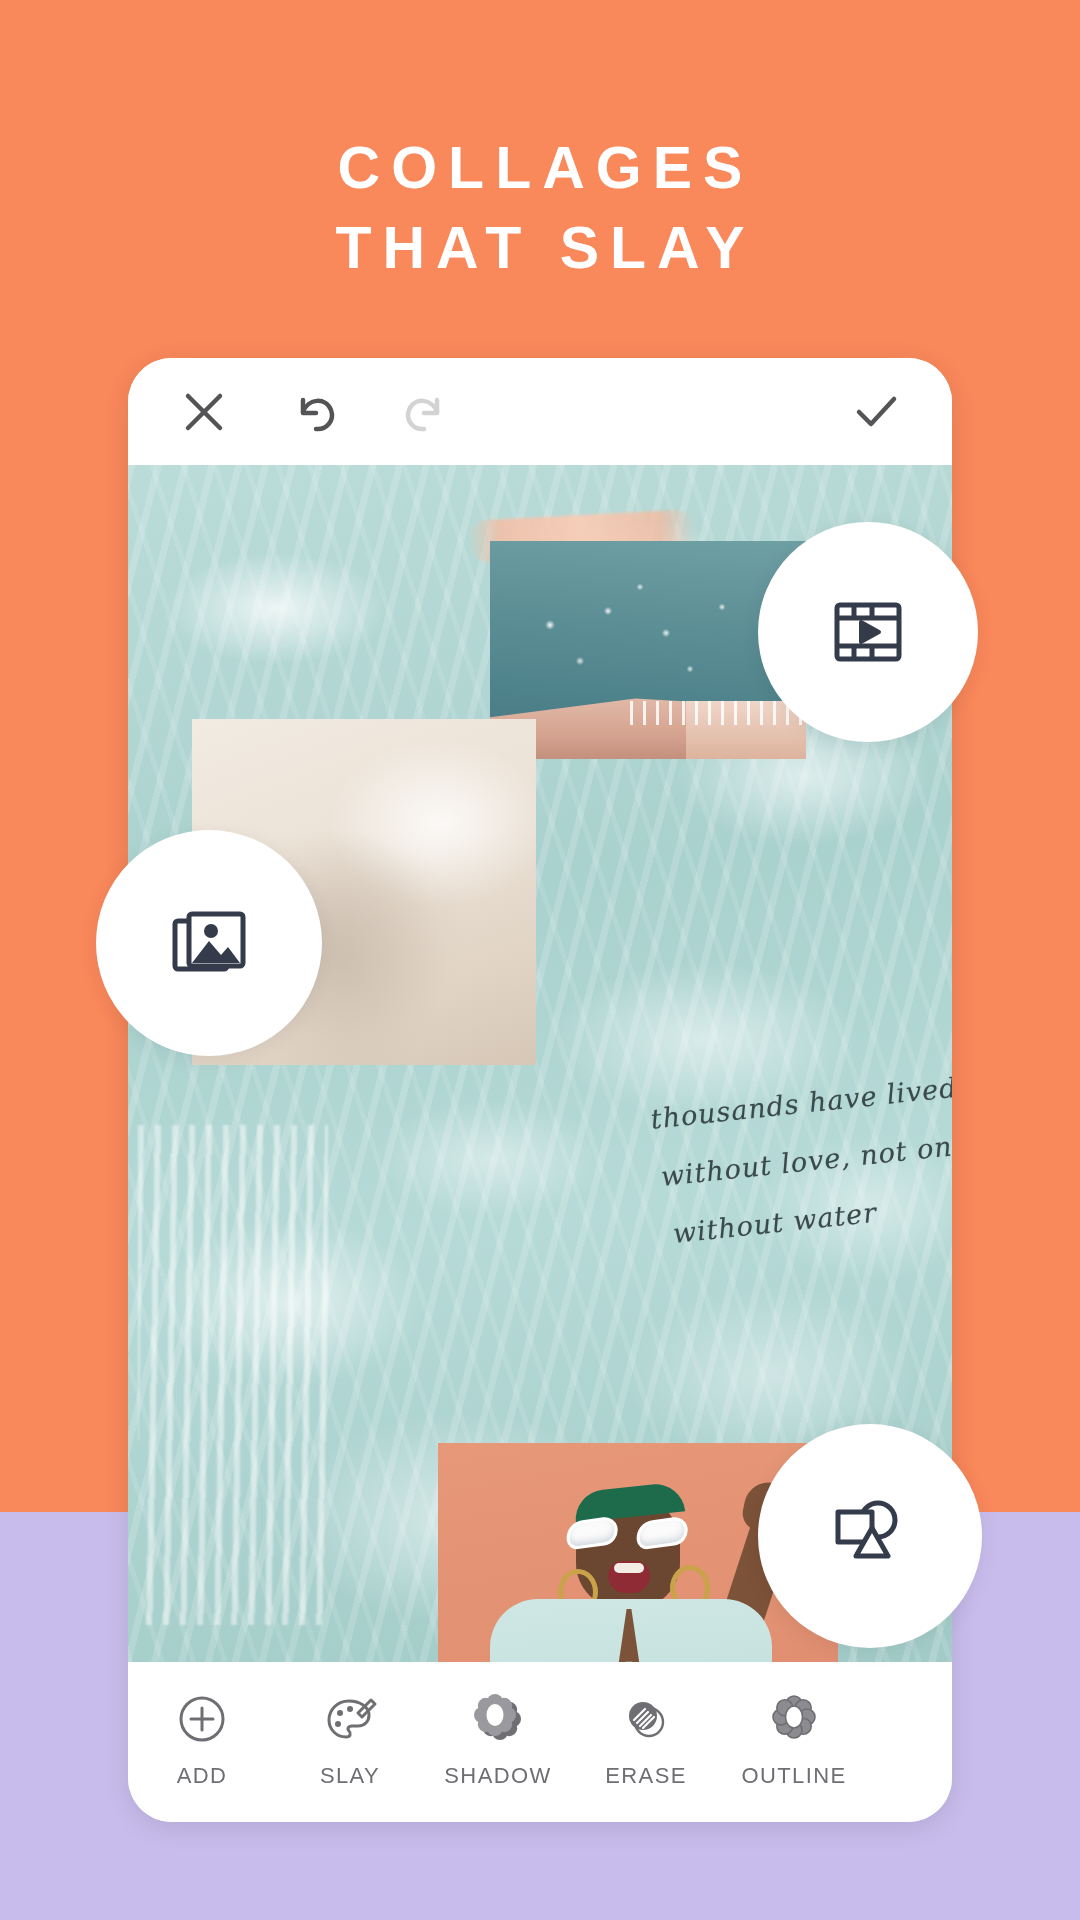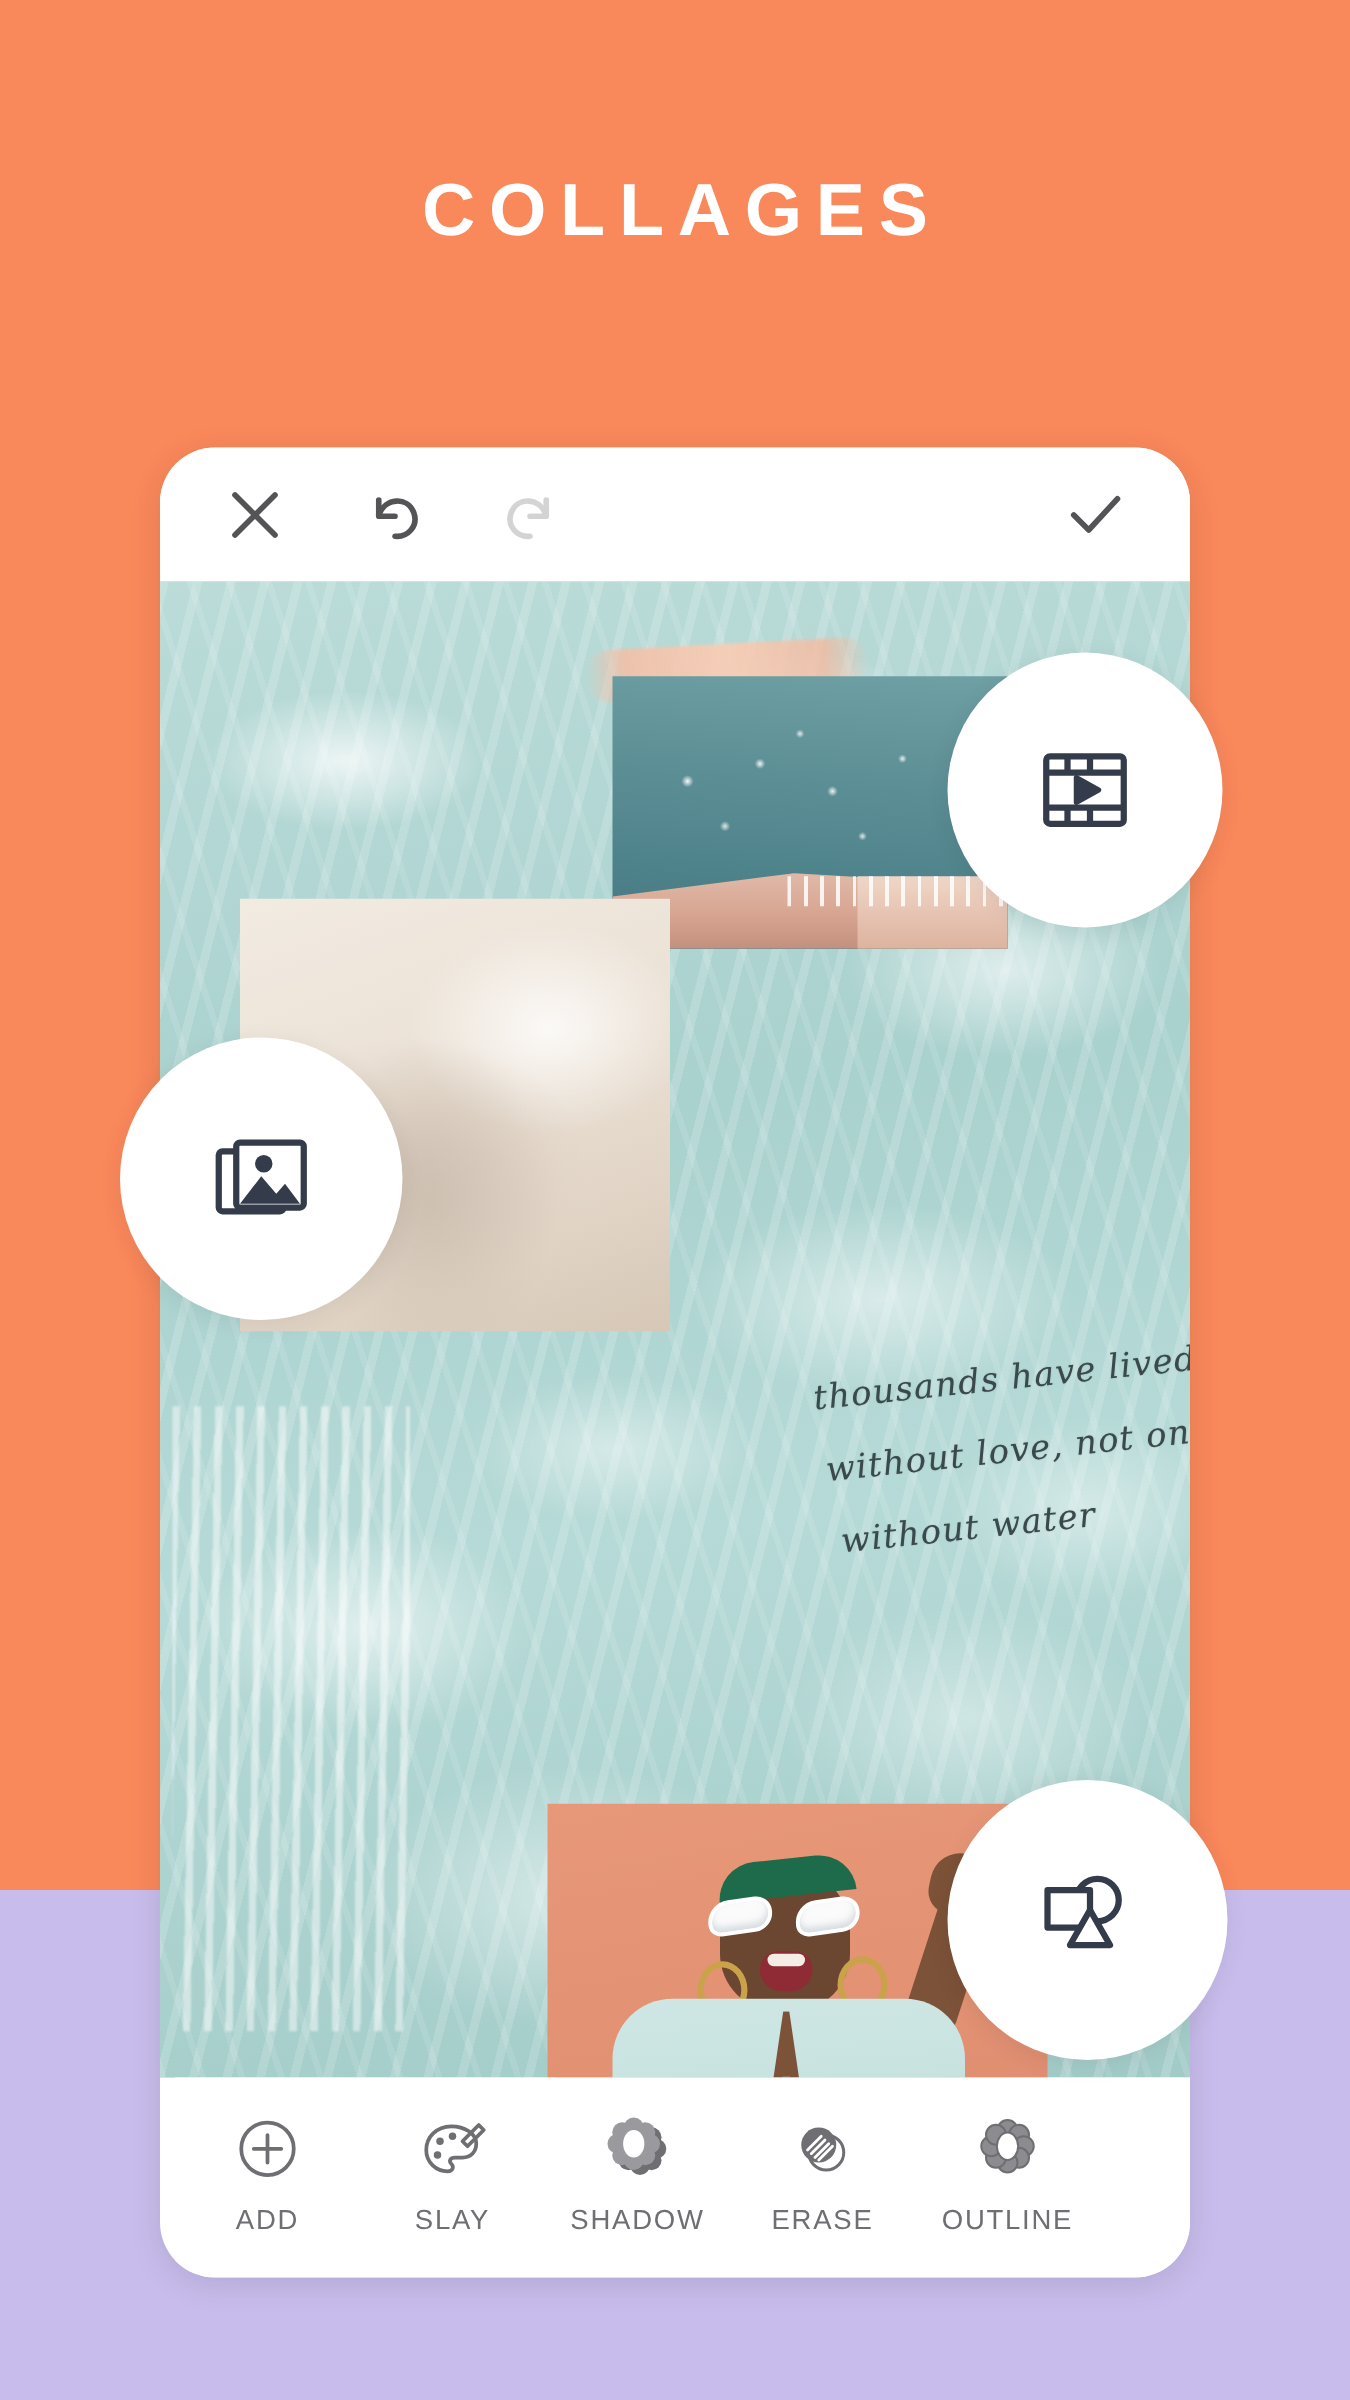--- a/index.html
+++ b/index.html
@@ -302,21 +302,21 @@
     box-shadow: 0 4px 20px rgba(0,0,0,.07);
   }
   .fab svg { display: block; }
   .fab-video  { left: 758px; top: 522px;  width: 220px; height: 220px; }
   .fab-photo  { left: 96px;  top: 830px;  width: 226px; height: 226px; }
   .fab-shapes { left: 758px; top: 1424px; width: 224px; height: 224px; }
 
   
   .toolbar {
     position: absolute;
-    left: 12px; bottom: 0;
+    left: 0; bottom: 0;
     width: 824px;
     height: 160px;
     background: #FFFFFF;
     z-index: 7;
     display: flex;
     align-items: flex-start;
     padding-top: 26px;
     overflow: hidden;
   }
   .tool {
@@ -341,20 +341,21 @@
 </head>
 <body>
 
 <div id="screen">
 
   <div class="bg-orange"></div>
   <div class="bg-purple"></div>
 
   <div class="headline">
     <span>COLLAGES</span>
+    <span class="l2">THAT SLAY</span>
   </div>
 
   <div class="phone">
 
     <div class="topbar">
       <div class="tb-icon i-close">
         <svg viewBox="0 0 52 52" fill="none" stroke="#545456" stroke-width="4.5" stroke-linecap="round">
           <path d="M10 10 L42 42 M42 10 L10 42"></path>
         </svg>
       </div>

